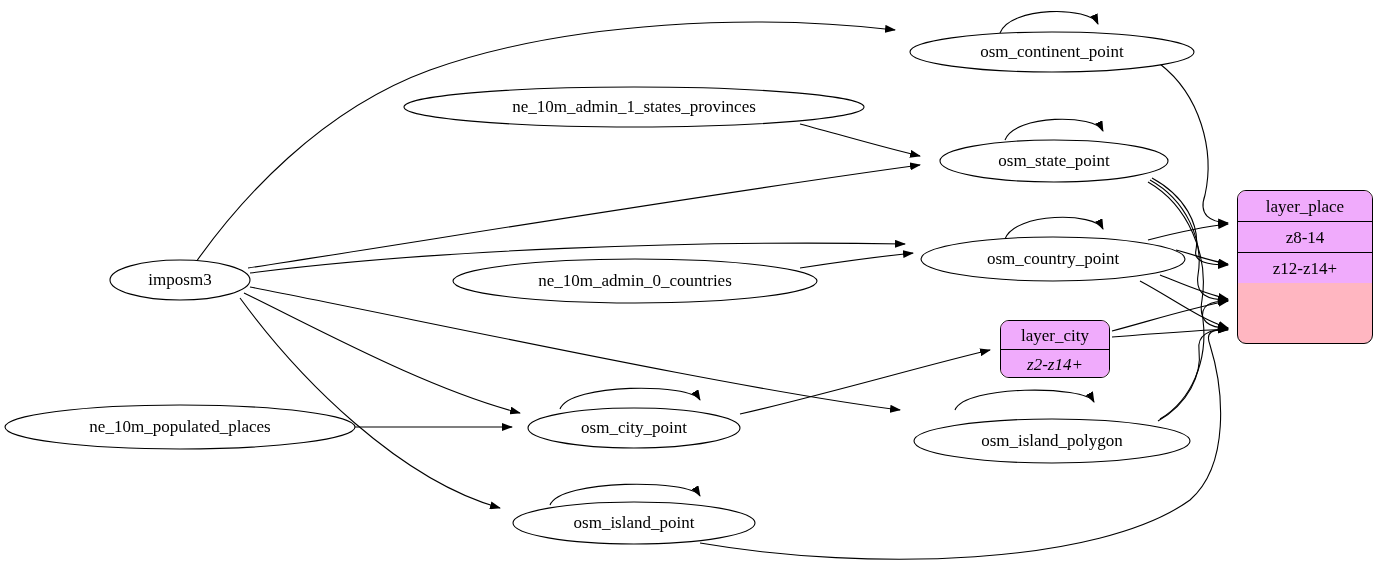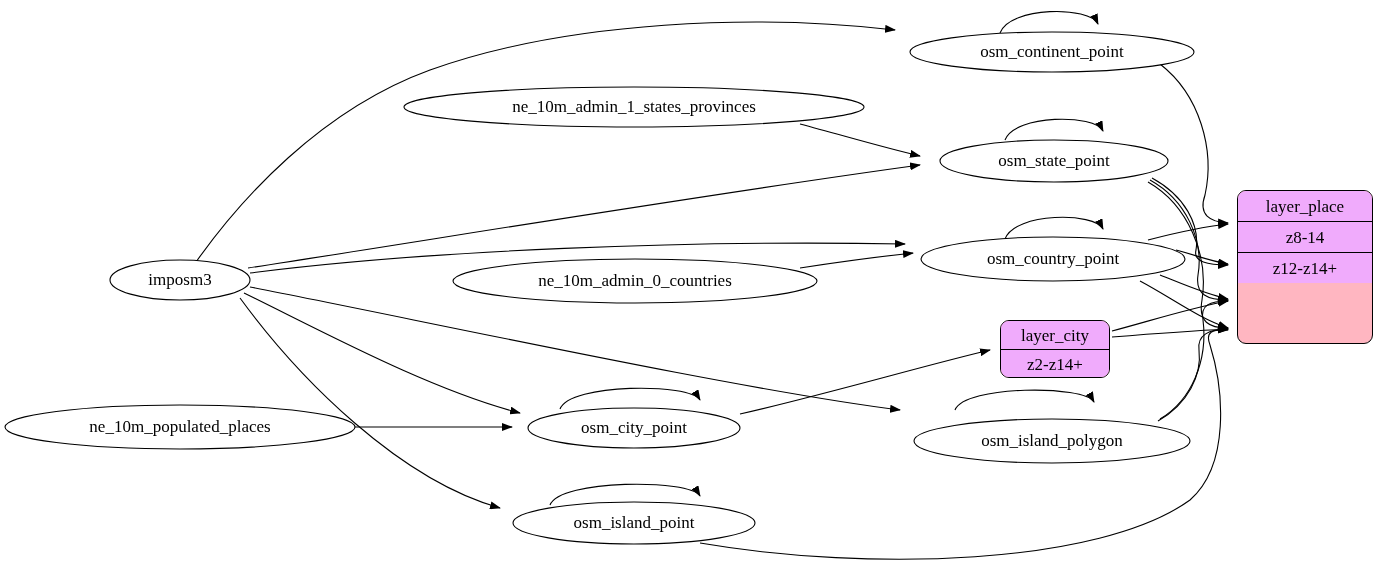--- a/index.html
+++ b/index.html
@@ -181,21 +181,21 @@
       <g>
         <ellipse class="node-ellipse" cx="1052" cy="441" rx="138" ry="22"></ellipse>
         <text class="node-label" x="1052" y="442">osm_island_polygon</text>
       </g>
 
     </g>
   </svg>
 
   <div class="record-box" style="left:1000px; top:320px; width:110px; height:58px;">
     <div class="record-row" style="height:29px;">layer_city</div>
-    <div class="record-row" style="height:29px;">z2-z14+</div>
+    <div class="record-row" style="height:29px;font-style:italic;">z2-z14+</div>
   </div>
 
   <div class="record-box" style="left:1237px; top:190px; width:136px; height:154px;">
     <div class="record-row" style="height:31px;">layer_place</div>
     <div class="record-row" style="height:31px;">z8-14</div>
     <div class="record-row" style="height:30px;">z12-z14+</div>
   </div>
 
 </div>
 

